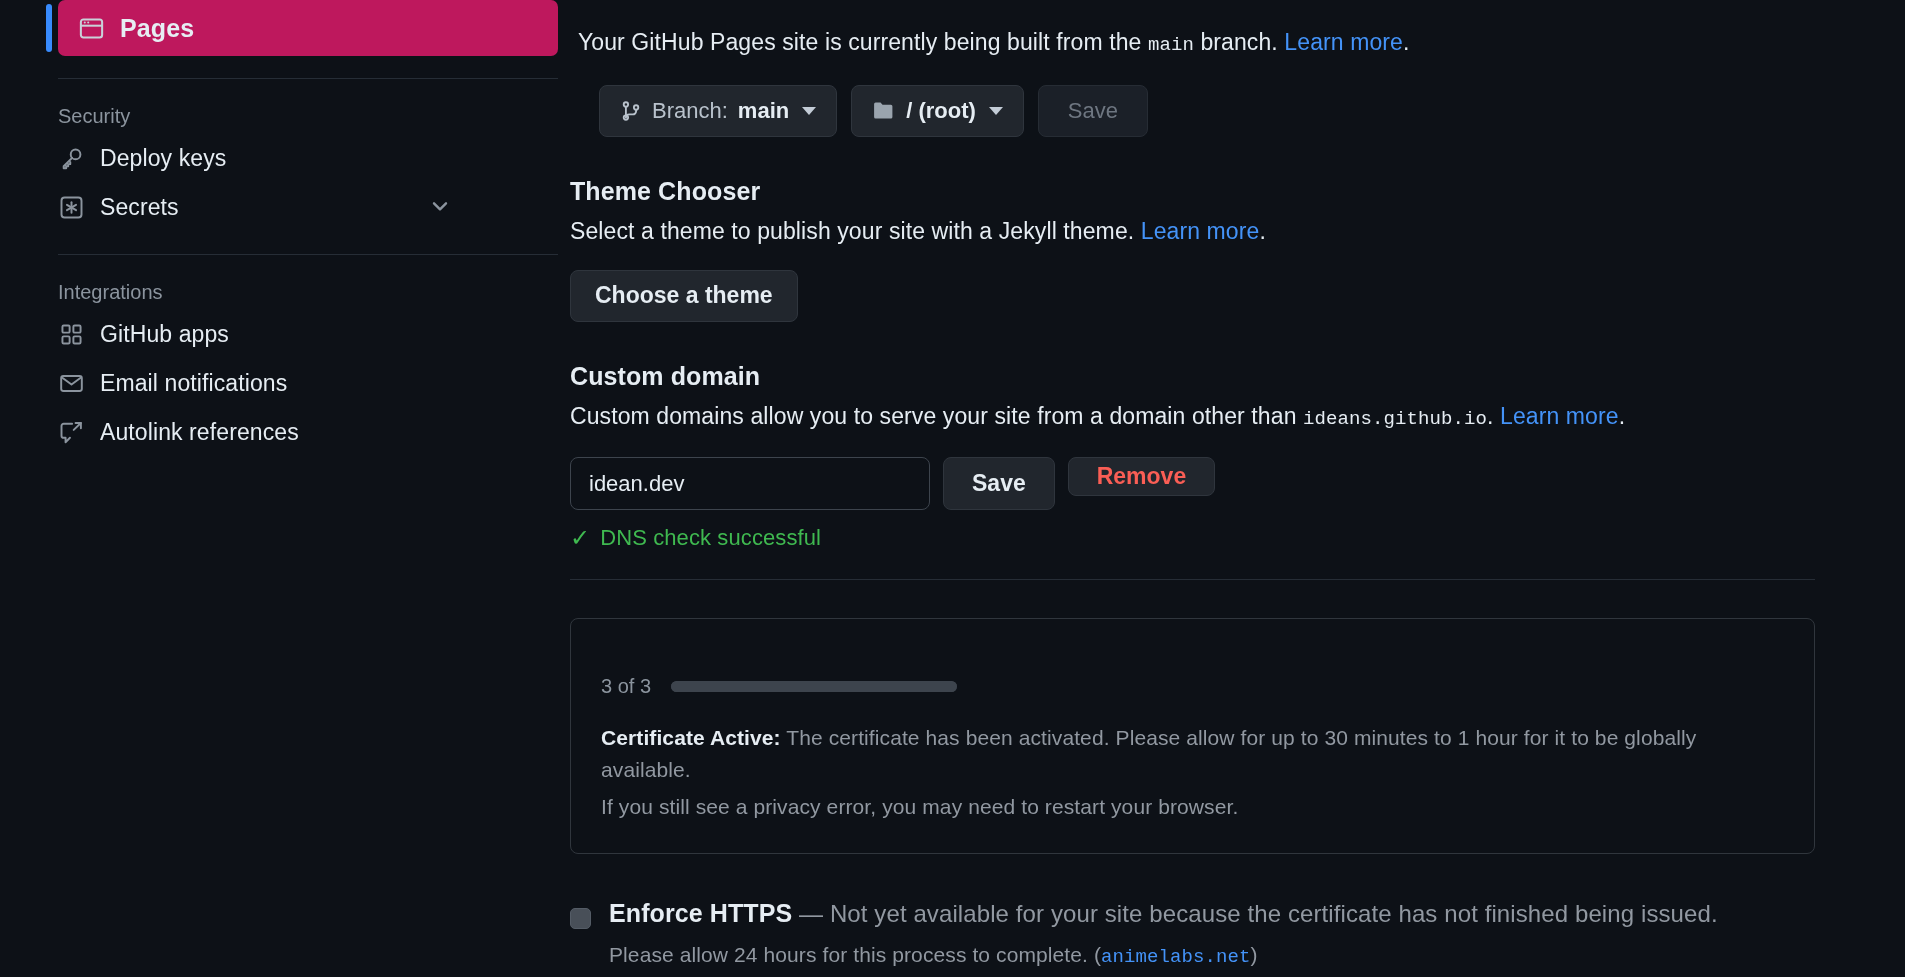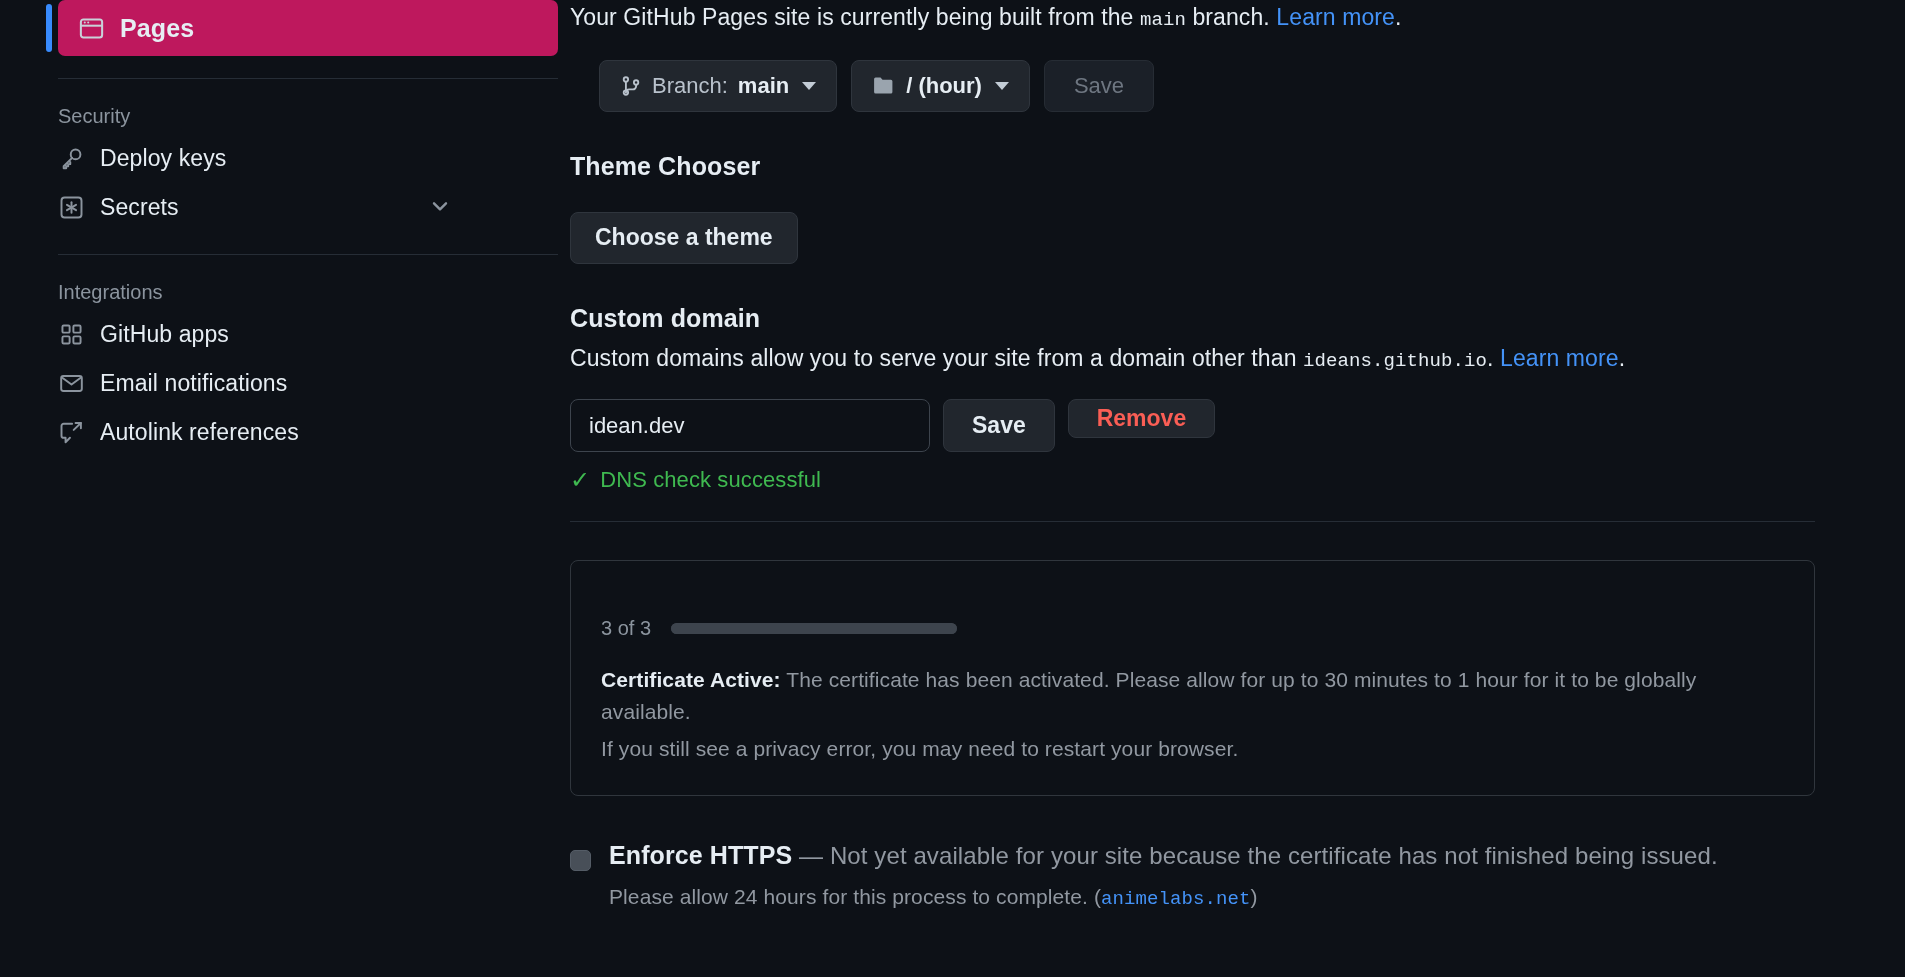--- a/index.html
+++ b/index.html
@@ -112,22 +112,23 @@
     padding: 0 50px 0 0;
     position: relative;
   }
 
   .m-inner { width: 1245px; }
 
   .lead {
     font-size: 23px;
     line-height: 1.5;
     color: #e6edf3;
-    padding-top: 0;
-    letter-spacing: .1px;
+    padding-top: 25px;
+    letter-spacing: .1px;
+    margin-left: 8px;
   }
   .mono {
     font-family: "Liberation Mono", monospace;
     font-size: 19px;
     color: #e6edf3;
   }
   .link { color: #4493f8; text-decoration: none; cursor: pointer; }
   .mono-link {
     font-family: "Liberation Mono", monospace;
     font-size: 19px;
@@ -428,29 +429,30 @@
           <span class="btn-strong">main</span>
           <span class="caret"></span>
         </button>
 
         <button class="btn">
           <span>
             <svg width="24" height="24" viewBox="0 0 16 16" fill="#9aa4ae">
               <path d="M1.4 3.3a1 1 0 0 1 1-1h3.3l1.3 1.5h5.6a1 1 0 0 1 1 1v7.2a1 1 0 0 1-1 1H2.4a1 1 0 0 1-1-1z"></path>
             </svg>
           </span>
-          <span class="btn-strong">/ (hour)</span>
+          <span class="btn-strong">/ (root)</span>
           <span class="caret"></span>
         </button>
 
         <button class="btn btn-disabled">Save</button>
       </div>
 
       <div class="section">
         <div class="sec-title">Theme Chooser</div>
+        <div class="sec-desc"><span>Select a theme to publish your site with a Jekyll theme. </span><a class="link">Learn more</a><span>.</span></div>
         <button class="btn-choose">Choose a theme</button>
       </div>
 
       <div class="section">
         <div class="sec-title">Custom domain</div>
         <div class="sec-desc"><span>Custom domains allow you to serve your site from a domain other than </span><span class="mono">ideans.github.io</span><span>. </span><a class="link">Learn more</a><span>.</span></div>
 
         <div class="domain-row">
           <input class="domain-input" type="text" value="idean.dev" style="">
           <button class="btn-save2">Save</button>

